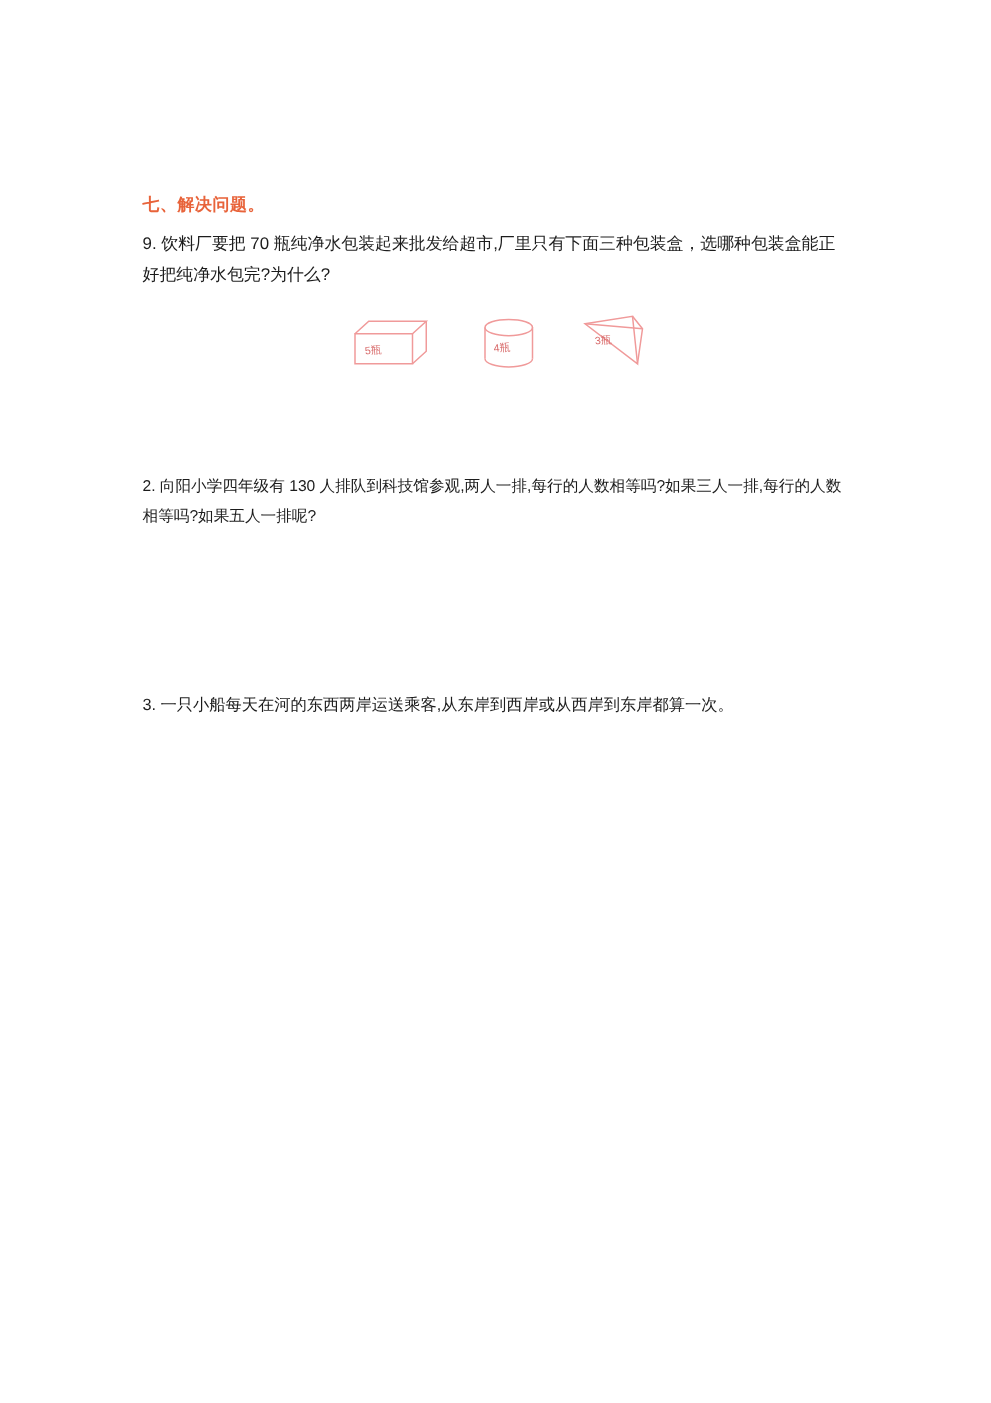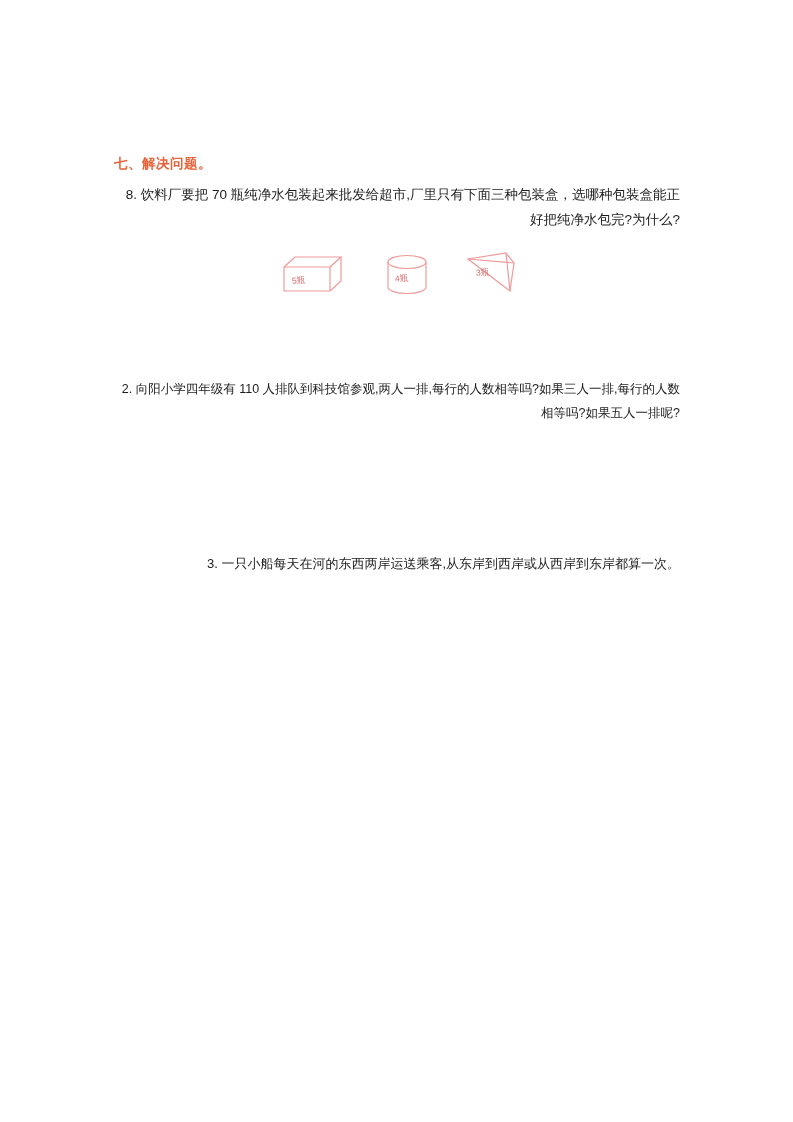--- a/index.html
+++ b/index.html
@@ -14,21 +14,20 @@
     color: #1a1a1a;
     position: relative;
     overflow: hidden;
   }
   .page {
     position: absolute;
     left: 0;
     top: 0;
     width: 793px;
     height: 816px;
-    text-align: right;
   }
   .section-heading {
     position: absolute;
     left: 114px;
     top: 155px;
     font-size: 13.5px;
     font-weight: bold;
     color: #e8633a;
     letter-spacing: 0.5px;
     font-family: "Liberation Sans", "DejaVu Sans", sans-serif;
@@ -96,21 +95,21 @@
   .tri-fig { left: 190px; top: 4px; }
   svg { display: block; }
 </style>
 </head>
 <body>
 
 <div class="page">
 
   <div class="section-heading">七、解决问题。</div>
 
-  <div class="q-block q1">8. 饮料厂要把 70 瓶纯净水包装起来批发给超市,厂里只有下面三种包装盒，选哪种包装盒能正好把纯净水包完?为什么?</div>
+  <div class="q-block q1">9. 饮料厂要把 70 瓶纯净水包装起来批发给超市,厂里只有下面三种包装盒，选哪种包装盒能正好把纯净水包完?为什么?</div>
 
   <div class="figures">
 
     <div class="fig box-fig">
       <svg width="72" height="46" viewBox="0 0 72 46">
         <g fill="none" stroke="#f09a9a" stroke-width="1.2">
           <path d="M4 14 L50 14 L50 38 L4 38 Z"></path>
           <path d="M4 14 L15 4 L61 4 L50 14"></path>
           <path d="M61 4 L61 28 L50 38"></path>
         </g>
@@ -136,19 +135,19 @@
           <path d="M8 12 L46 6 L50 44 Z"></path>
           <path d="M46 6 L54 16 L50 44"></path>
           <path d="M8 12 L54 16"></path>
         </g>
       </svg>
       <div class="fig-label" style="left: 16px; top: 20px;">3瓶</div>
     </div>
 
   </div>
 
-  <div class="q-block q2">2. 向阳小学四年级有 110 人排队到科技馆参观,两人一排,每行的人数相等吗?如果三人一排,每行的人数相等吗?如果五人一排呢?</div>
+  <div class="q-block q2">2. 向阳小学四年级有 130 人排队到科技馆参观,两人一排,每行的人数相等吗?如果三人一排,每行的人数相等吗?如果五人一排呢?</div>
 
   <div class="q-block q3">3. 一只小船每天在河的东西两岸运送乘客,从东岸到西岸或从西岸到东岸都算一次。</div>
 
 
 
 </div>
 
 </body></html>

